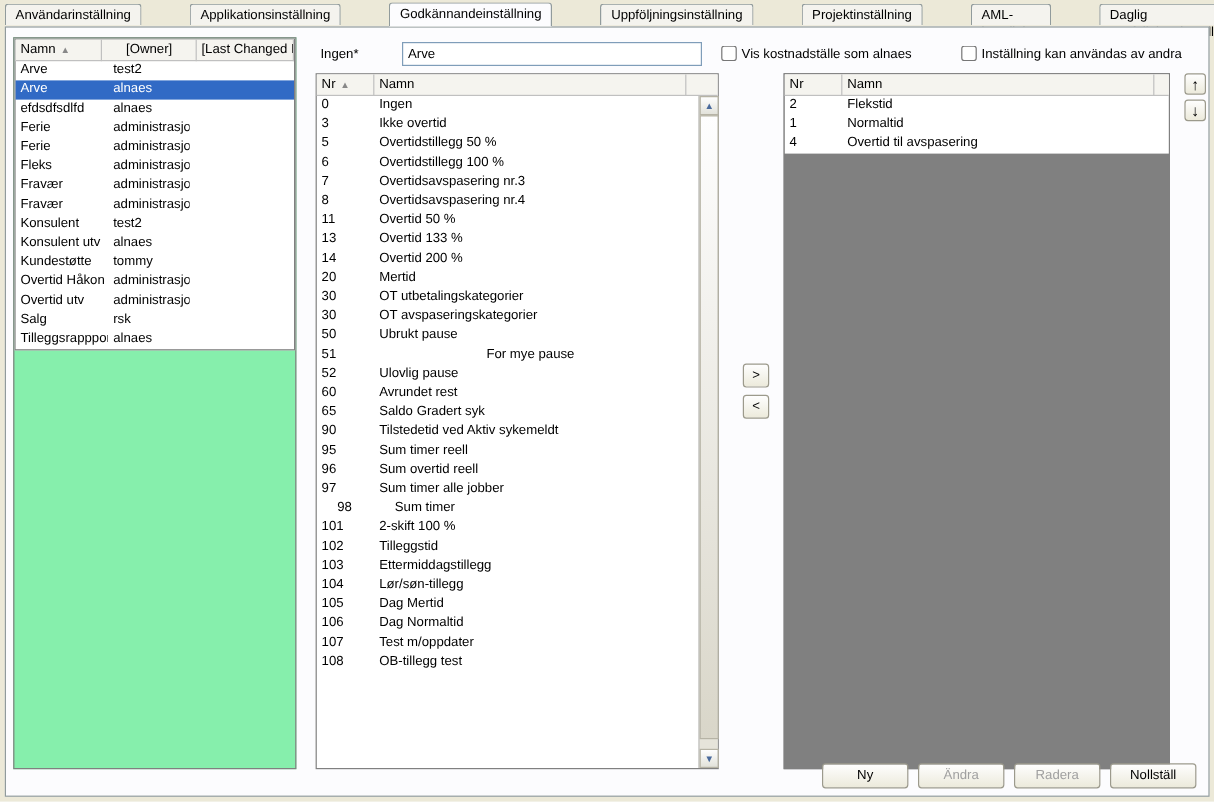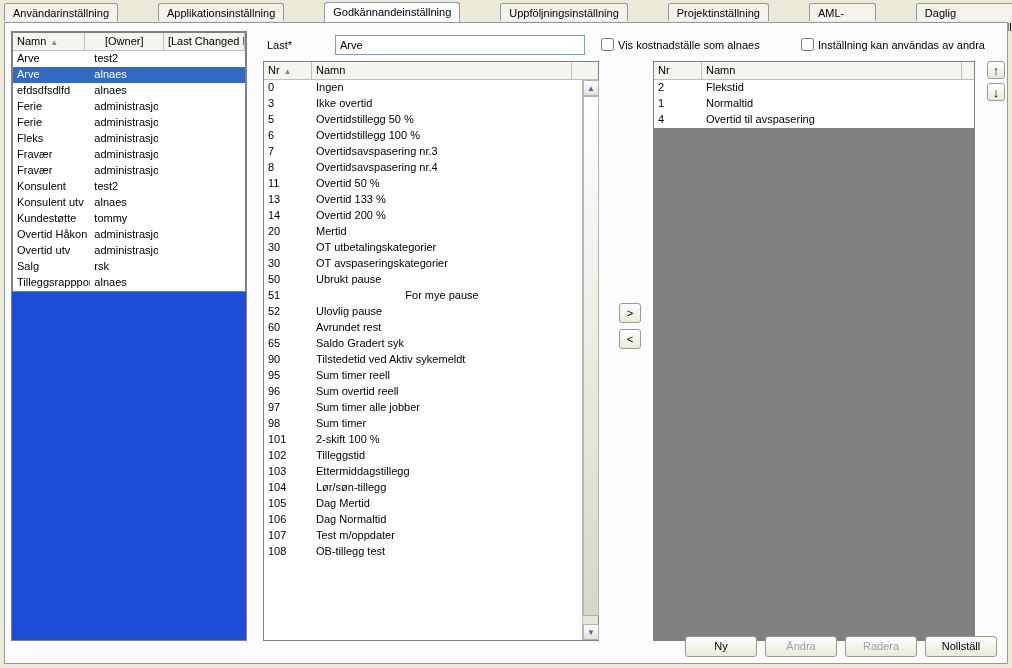--- a/index.html
+++ b/index.html
@@ -43,21 +43,21 @@
   }
   .tabpanel {
     position: absolute;
     left: 4px; right: 4px; top: 22px; bottom: 4px;
     background: #fcfcfe;
     border: 1px solid #919b9c;
   }
   .leftpanel {
     position: absolute;
     left: 6px; top: 8px; width: 236px; height: 610px;
-    background: #1d4ed8;
+    background: #86efac;
     border: 1px solid #808080;
   }
   .grid {
     background: #fff;
     border: 1px solid #808080;
   }
   .grid-header {
     display: flex;
     background: #f5f4ef;
     border-bottom: 1px solid #c0c0c0;
@@ -274,21 +274,21 @@
           </div>
           <div class="row">
             <div class="cell" style="width: 78px;">Tilleggsrappport</div>
             <div class="cell" style="width: 68px;">alnaes</div>
             <div class="cell" style="width: 88px;"></div>
           </div>
         </div>
       </div>
   </div>
 
-  <span class="namnlabel">Last*</span>
+  <span class="namnlabel">Ingen*</span>
   <input class="namninput" value="Arve" style="">
 
   <label class="checkbox-wrap chk1">
     <input type="checkbox" style="">
     <span>Vis kostnadställe som alnaes</span>
   </label>
   <label class="checkbox-wrap chk2">
     <input type="checkbox" style="">
     <span>Inställning kan användas av andra</span>
   </label>
@@ -378,21 +378,21 @@
           </div>
           <div class="row">
             <div class="cell" style="width: 48px;">96</div>
             <div class="cell" style="width: 260px;">Sum overtid reell</div>
           </div>
           <div class="row">
             <div class="cell" style="width: 48px;">97</div>
             <div class="cell" style="width: 260px;">Sum timer alle jobber</div>
           </div>
           <div class="row">
-            <div class="cell" style="width: 48px;">98</div>
+            <div class="cell" style="width: 48px; margin-left: 13px;">98</div>
             <div class="cell" style="width: 260px;">Sum timer</div>
           </div>
           <div class="row">
             <div class="cell" style="width: 48px;">101</div>
             <div class="cell" style="width: 260px;">2-skift 100 %</div>
           </div>
           <div class="row">
             <div class="cell" style="width: 48px;">102</div>
             <div class="cell" style="width: 260px;">Tilleggstid</div>
           </div>

